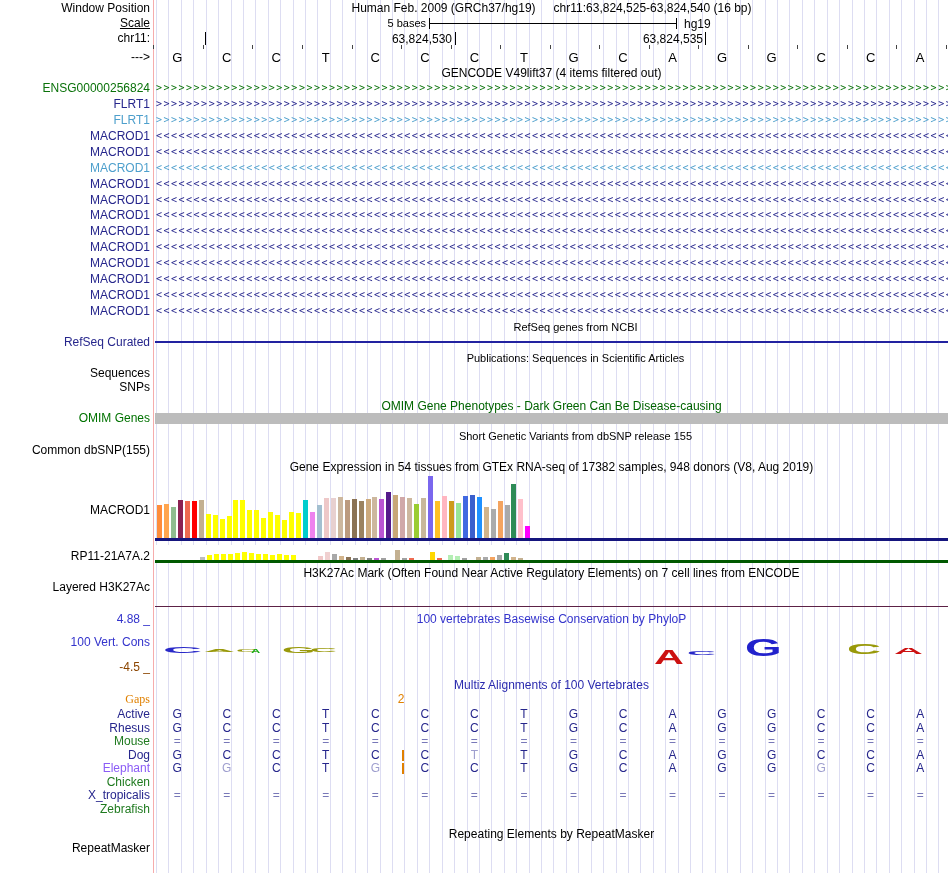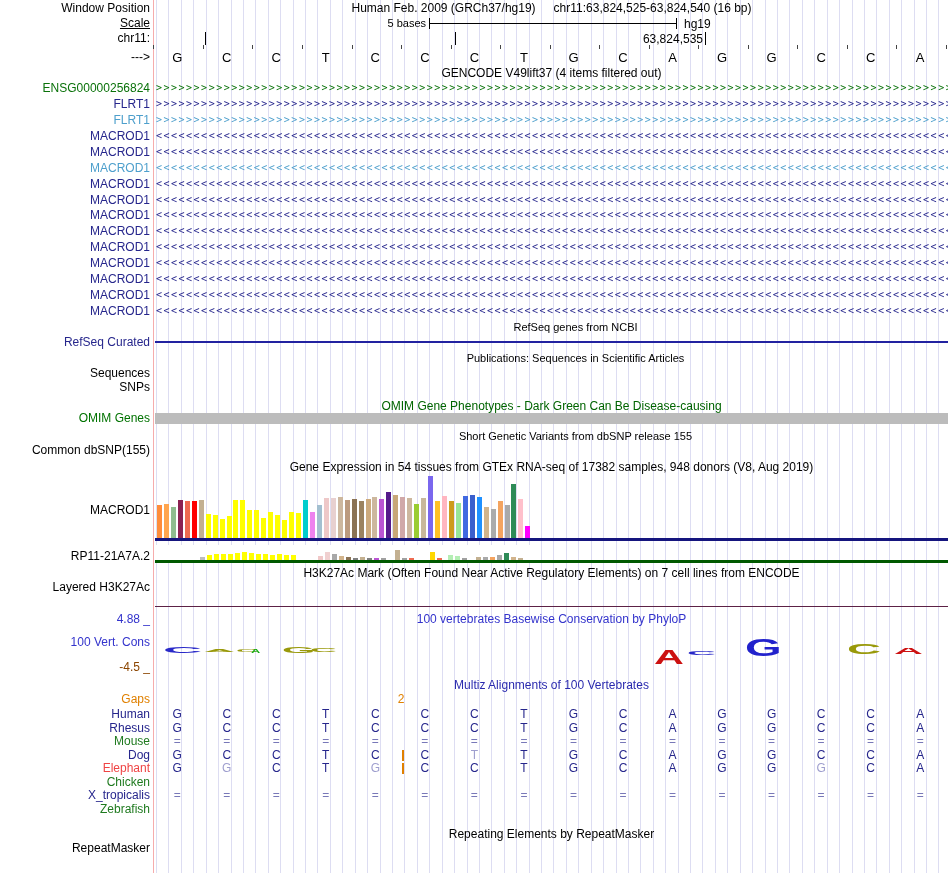--- a/index.html
+++ b/index.html
@@ -106,20 +106,21 @@
   </div>
 
   <div class="lbl" style="top:17px;text-decoration:underline;">Scale</div>
   <div class="abs" style="left:155px;top:17px;width:271px;text-align:right;font-size:11px;">5 bases</div>
   <div class="abs" style="left:429px;top:23px;width:248px;height:1px;background:#000;"></div>
   <div class="tick" style="left:429px;top:18px;height:11px;"></div>
   <div class="tick" style="left:676px;top:18px;height:11px;"></div>
   <div class="abs" style="left:684px;top:17px;font-size:12px;">hg19</div>
 
   <div class="lbl" style="top:32px;">chr11:</div>
+  <div class="abs" style="left:155px;top:32px;width:297px;text-align:right;font-size:12px;">63,824,530</div>
   <div class="tick" style="left:455px;top:32px;height:13px;"></div>
   <div class="abs" style="left:155px;top:32px;width:548px;text-align:right;font-size:12px;">63,824,535</div>
   <div class="tick" style="left:705px;top:32px;height:13px;"></div>
   <div class="tick" style="left:205px;top:32px;height:13px;"></div>
   <div id="miniticks">
       <div class="minitick" style="left: 153.4px; top: 45px;"></div>
       <div class="minitick" style="left: 202.93px; top: 45px;"></div>
       <div class="minitick" style="left: 252.46px; top: 45px;"></div>
       <div class="minitick" style="left: 301.99px; top: 45px;"></div>
       <div class="minitick" style="left: 351.52px; top: 45px;"></div>
@@ -326,24 +327,24 @@
       <div class="logoletter" style="left: 282px; top: 647px; color: rgb(153, 153, 10); transform: scale(2.85714, 0.545455); transform-origin: left top;">G</div>
       <div class="logoletter" style="left: 310px; top: 648px; color: rgb(153, 153, 10); transform: scale(2.47619, 0.363636); transform-origin: left top;">C</div>
       <div class="logoletter" style="left: 654px; top: 649px; color: rgb(204, 17, 17); transform: scale(2.7619, 1.36364); transform-origin: left top;">A</div>
       <div class="logoletter" style="left: 687px; top: 651px; color: rgb(41, 41, 200); transform: scale(2.66667, 0.363636); transform-origin: left top;">C</div>
       <div class="logoletter" style="left: 745px; top: 639px; color: rgb(34, 34, 204); transform: scale(3.14286, 1.54545); transform-origin: left top;">G</div>
       <div class="logoletter" style="left: 847px; top: 643px; color: rgb(153, 153, 10); transform: scale(3.14286, 1); transform-origin: left top;">C</div>
       <div class="logoletter" style="left: 894px; top: 648px; color: rgb(204, 17, 17); transform: scale(2.66667, 0.545455); transform-origin: left top;">A</div>
     </div>
 
   <div class="ctitle" style="top: 679px; color: rgb(42, 42, 174);" id="multiz-title">Multiz Alignments of 100 Vertebrates</div>
-  <div class="lbl" style="top: 693px; color: rgb(224, 128, 0);" id="gaps-label">Gaps</div>
+  <div class="lbl" style="top: 693px; color: rgb(224, 128, 0); font-family: Liberation Serif, serif;" id="gaps-label">Gaps</div>
   <div class="mletter" style="left: 386px; top: 693px; color: rgb(224, 128, 0);" id="gap-count">2</div>
   <div id="multiz-rows">
-      <div class="lbl" style="top: 708px; color: rgb(38, 38, 140);">Human</div>
+      <div class="lbl" style="top: 708px; color: rgb(38, 38, 140);">Active</div>
       <div class="mletter" style="left: 162.2px; top: 708px; color: rgb(38, 38, 140);">G</div>
       <div class="mletter" style="left: 211.73px; top: 708px; color: rgb(38, 38, 140);">C</div>
       <div class="mletter" style="left: 261.26px; top: 708px; color: rgb(38, 38, 140);">C</div>
       <div class="mletter" style="left: 310.79px; top: 708px; color: rgb(38, 38, 140);">T</div>
       <div class="mletter" style="left: 360.32px; top: 708px; color: rgb(38, 38, 140);">C</div>
       <div class="mletter" style="left: 409.85px; top: 708px; color: rgb(38, 38, 140);">C</div>
       <div class="mletter" style="left: 459.38px; top: 708px; color: rgb(38, 38, 140);">C</div>
       <div class="mletter" style="left: 508.91px; top: 708px; color: rgb(38, 38, 140);">T</div>
       <div class="mletter" style="left: 558.44px; top: 708px; color: rgb(38, 38, 140);">G</div>
       <div class="mletter" style="left: 607.97px; top: 708px; color: rgb(38, 38, 140);">C</div>
@@ -398,21 +399,21 @@
       <div class="mletter" style="left: 508.91px; top: 748.5px; color: rgb(38, 38, 140);">T</div>
       <div class="mletter" style="left: 558.44px; top: 748.5px; color: rgb(38, 38, 140);">G</div>
       <div class="mletter" style="left: 607.97px; top: 748.5px; color: rgb(38, 38, 140);">C</div>
       <div class="mletter" style="left: 657.5px; top: 748.5px; color: rgb(38, 38, 140);">A</div>
       <div class="mletter" style="left: 707.03px; top: 748.5px; color: rgb(38, 38, 140);">G</div>
       <div class="mletter" style="left: 756.56px; top: 748.5px; color: rgb(38, 38, 140);">G</div>
       <div class="mletter" style="left: 806.09px; top: 748.5px; color: rgb(38, 38, 140);">C</div>
       <div class="mletter" style="left: 855.62px; top: 748.5px; color: rgb(38, 38, 140);">C</div>
       <div class="mletter" style="left: 905.15px; top: 748.5px; color: rgb(38, 38, 140);">A</div>
       <div class="pipe" style="left: 402px; top: 749.5px;"></div>
-      <div class="lbl" style="top: 762px; color: #ef4444;">Elephant</div>
+      <div class="lbl" style="top: 762px; color: #8b5cf6;">Elephant</div>
       <div class="mletter" style="left: 162.2px; top: 762px; color: rgb(38, 38, 140);">G</div>
       <div class="mletter" style="left: 211.73px; top: 762px; color: rgb(158, 158, 206);">G</div>
       <div class="mletter" style="left: 261.26px; top: 762px; color: rgb(38, 38, 140);">C</div>
       <div class="mletter" style="left: 310.79px; top: 762px; color: rgb(38, 38, 140);">T</div>
       <div class="mletter" style="left: 360.32px; top: 762px; color: rgb(158, 158, 206);">G</div>
       <div class="mletter" style="left: 409.85px; top: 762px; color: rgb(38, 38, 140);">C</div>
       <div class="mletter" style="left: 459.38px; top: 762px; color: rgb(38, 38, 140);">C</div>
       <div class="mletter" style="left: 508.91px; top: 762px; color: rgb(38, 38, 140);">T</div>
       <div class="mletter" style="left: 558.44px; top: 762px; color: rgb(38, 38, 140);">G</div>
       <div class="mletter" style="left: 607.97px; top: 762px; color: rgb(38, 38, 140);">C</div>

